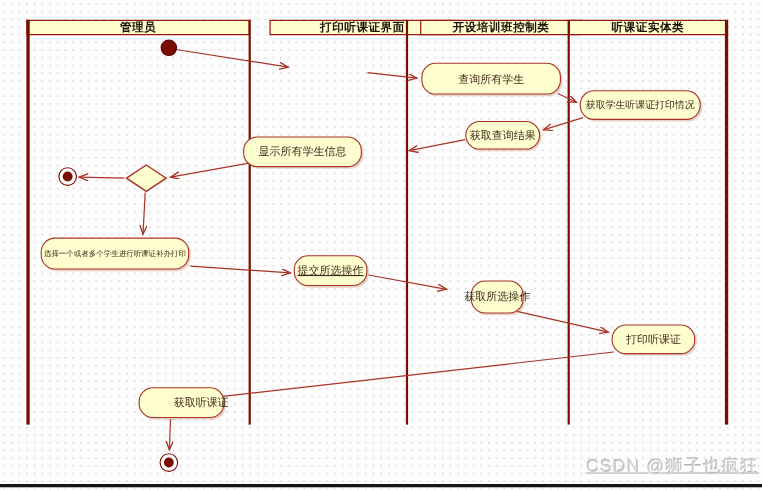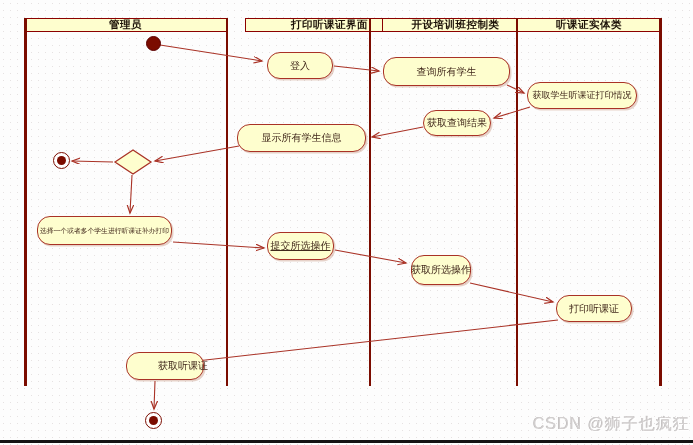--- a/index.html
+++ b/index.html
@@ -32,20 +32,21 @@
     position:absolute;width:17px;height:17px;border-radius:50%;
     border:1.6px solid #7B0C00;background:#fff;box-sizing:border-box;
     display:flex;align-items:center;justify-content:center;
   }
   .final-node .dot{width:9px;height:9px;border-radius:50%;background:#7B0C00;}
   svg.wires{position:absolute;left:0;top:0;pointer-events:none;}
   .watermark{
     position:absolute;top:414px;right:3px;
     font-size:16px;color:#d2cfcf;letter-spacing:1px;
     text-shadow:1px 1px 0 #ffffff,-0.5px -0.5px 0 #b6b3b3;
+    text-decoration:underline;
   }
   .bottom-rule{position:absolute;left:0;top:440px;width:693px;height:3px;background:#141414;}
 </style>
 </head>
 <body>
 
 <div class="canvas">
 
   <div class="lane-header" style="left:24px;width:203px;">
     <span>管理员</span>
@@ -91,26 +92,25 @@
   </svg>
 
   <div class="start-node" style="left:146px;top:36px;"></div>
   <div class="final-node" style="left:53px;top:152px;">
     <div class="dot"></div>
   </div>
   <div class="final-node" style="left:145px;top:412px;">
     <div class="dot"></div>
   </div>
 
-  <div class="node" style="left:267px;top:52px;width:66px;height:27px;">登入</div>
   <div class="node" style="left:527px;top:82px;width:110px;height:27px;font-size:9px;">获取学生听课证打印情况</div>
   <div class="node" style="left:383px;top:57px;width:127px;height:29px;">查询所有学生</div>
   <div class="node" style="left:423px;top:110px;width:68px;height:26px;text-align:center;">获取查询结果</div>
-  <div class="node" style="left:237px;top:124px;width:129px;height:28px;">显示所有学生信息</div>
+  <div class="node" style="left:221px;top:124px;width:108px;height:28px;">显示所有学生信息</div>
   <div class="node" style="left:37px;top:216px;width:135px;height:29px;font-size:6.8px;">选择一个或者多个学生进行听课证补办打印</div>
   <div class="node" style="left:267px;top:232px;width:67px;height:28px;text-decoration:underline;">提交所选操作</div>
-  <div class="node" style="left:411px;top:255px;width:60px;height:30px;">获取所选操作</div>
+  <div class="node" style="left:428px;top:255px;width:48px;height:30px;">获取所选操作</div>
   <div class="node" style="left:556px;top:295px;width:76px;height:27px;">打印听课证</div>
   <div class="node" style="left:126px;top:352px;width:78px;height:28px;padding-left:36px;">获取听课证</div>
 
   <div class="watermark">CSDN @狮子也疯狂</div>
   <div class="bottom-rule"></div>
 </div>
 
 </body></html>

